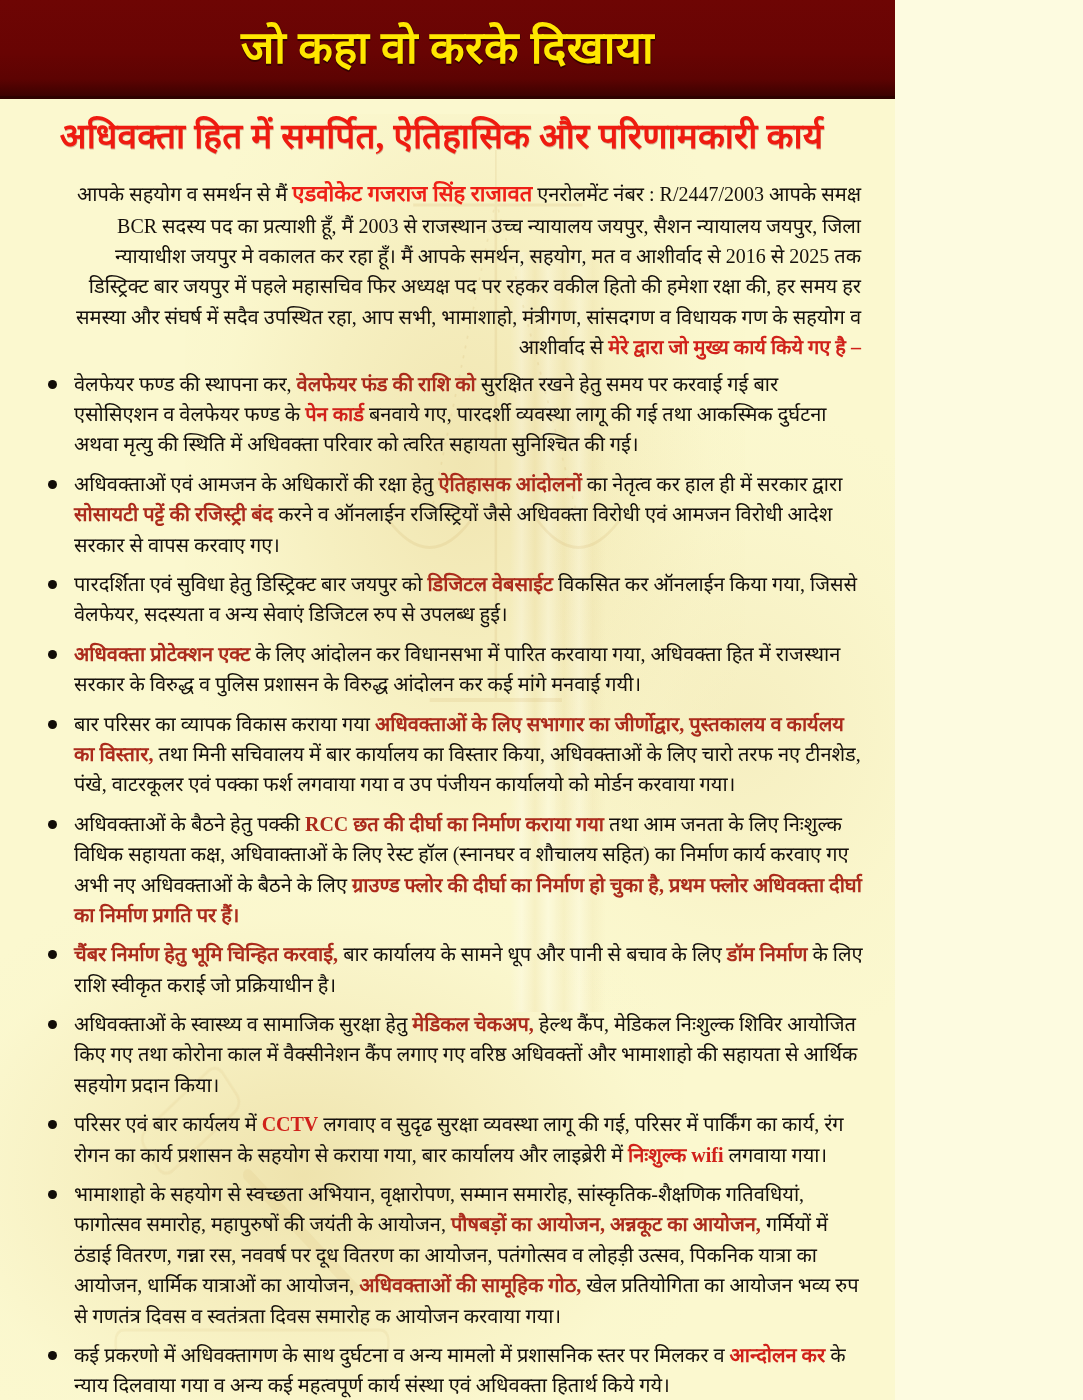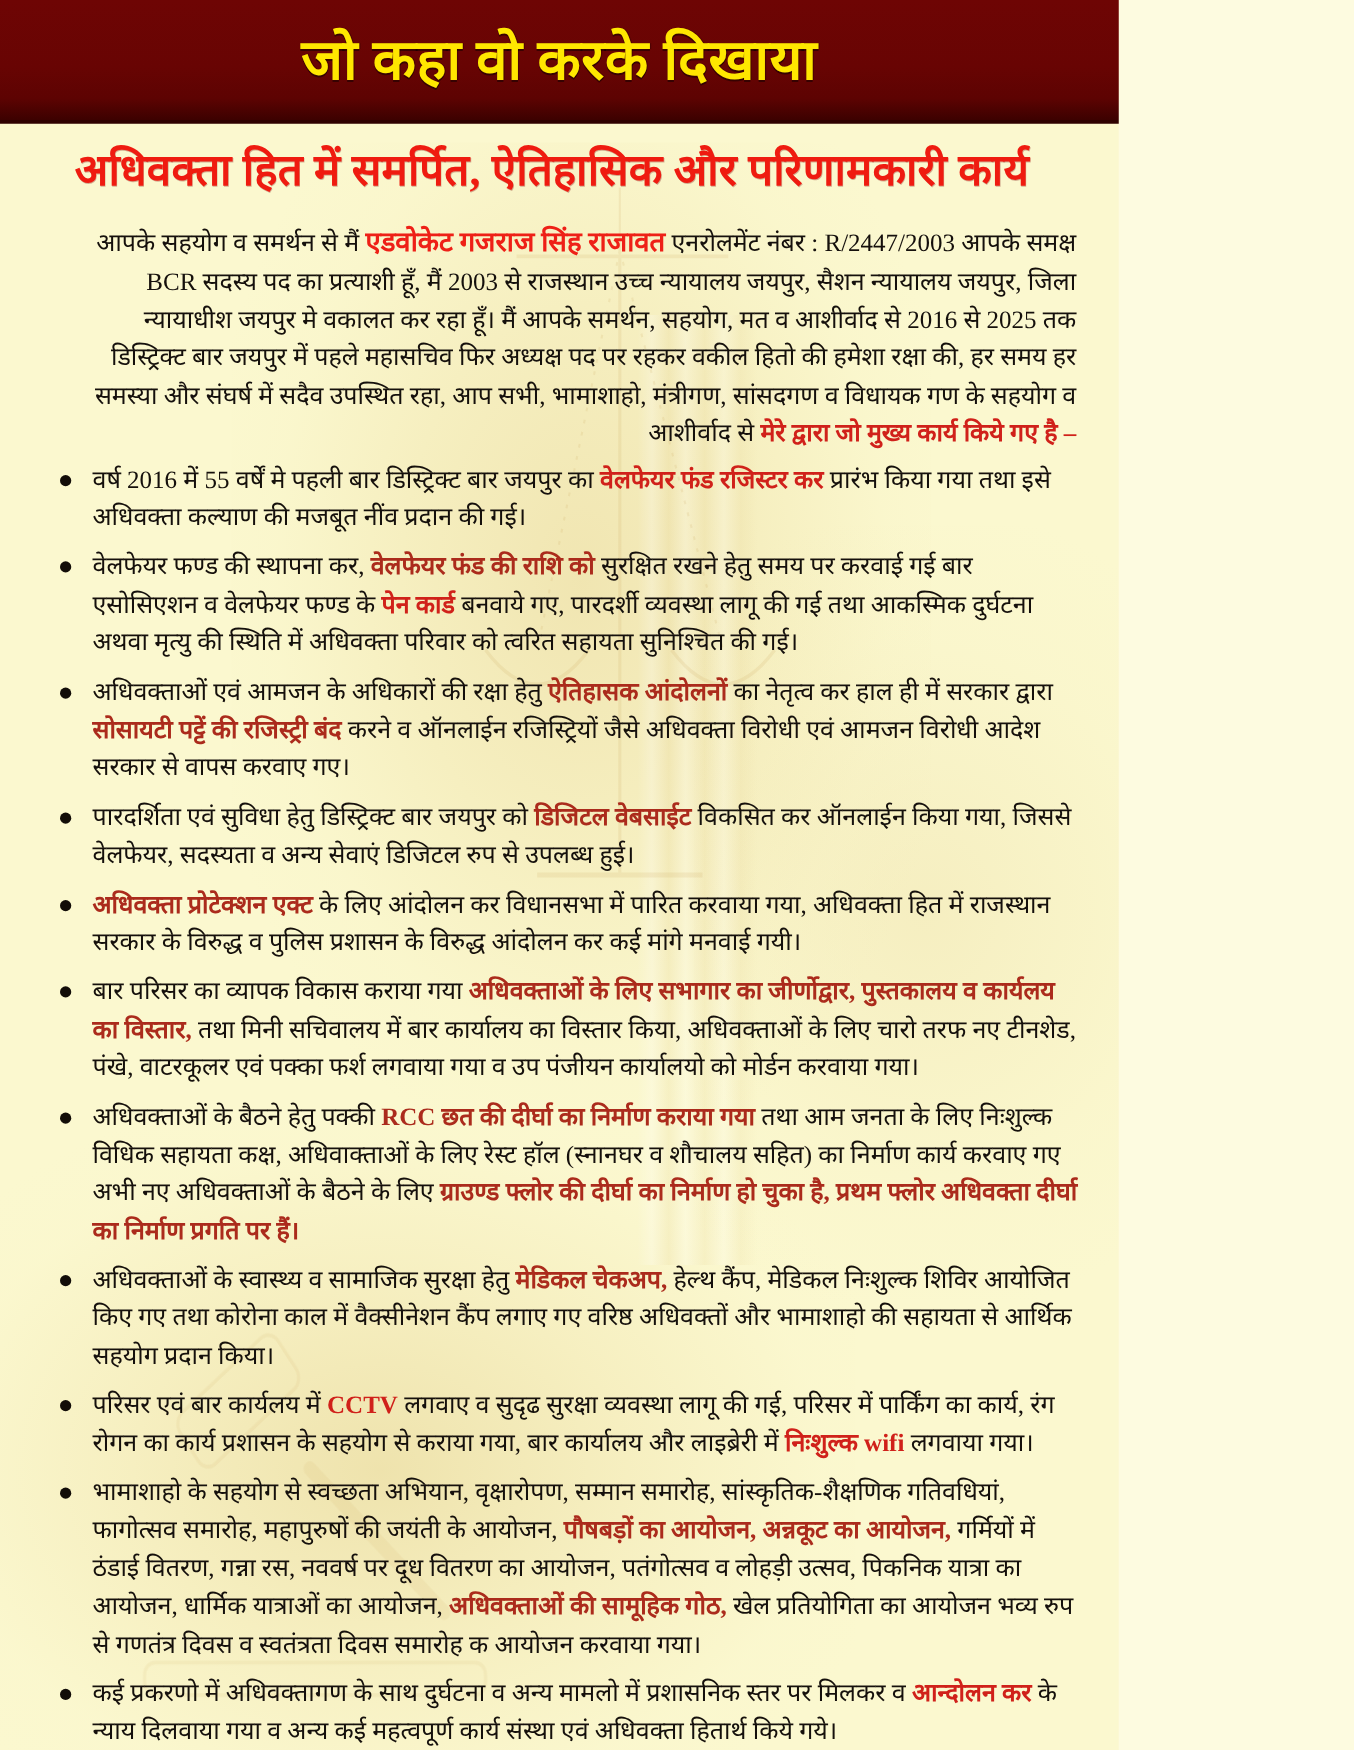--- a/index.html
+++ b/index.html
@@ -246,23 +246,20 @@
 
   <div class="body-area">
 
 
     <p class="intro">
       <span>आपके सहयोग व समर्थन से मैं </span><span class="name-big">एडवोकेट गजराज सिंह राजावत</span><span> एनरोलमेंट नंबर : R/2447/2003 आपके समक्ष BCR सदस्य पद का प्रत्याशी हूँ, मैं 2003 से राजस्थान उच्च न्यायालय जयपुर, सैशन न्यायालय जयपुर, जिला न्यायाधीश जयपुर मे वकालत कर रहा हूँ। मैं आपके समर्थन, सहयोग, मत व आशीर्वाद से 2016 से 2025 तक डिस्ट्रिक्ट बार जयपुर में पहले महासचिव फिर अध्यक्ष पद पर रहकर वकील हितो की हमेशा रक्षा की, हर समय हर समस्या और संघर्ष में सदैव उपस्थित रहा, आप सभी, भामाशाहो, मंत्रीगण, सांसदगण व विधायक गण के सहयोग व आशीर्वाद से </span><span class="hl">मेरे द्वारा जो मुख्य कार्य किये गए है –</span>
     </p>
 
     <ul class="points">
 
-      <li>
-        <span>वर्ष 2016 में 55 वर्षें मे पहली बार डिस्ट्रिक्ट बार जयपुर का </span><span class="hl">वेलफेयर फंड रजिस्टर कर</span><span> प्रारंभ किया गया तथा इसे अधिवक्ता कल्याण की मजबूत नींव प्रदान की गई।</span>
-      </li>
 
       <li>
         <span>वेलफेयर फण्ड की स्थापना कर, </span><span class="hl-dark">वेलफेयर फंड की राशि को</span><span> सुरक्षित रखने हेतु समय पर करवाई गई बार एसोसिएशन व वेलफेयर फण्ड के </span><span class="hl">पेन कार्ड</span><span> बनवाये गए, पारदर्शी व्यवस्था लागू की गई तथा आकस्मिक दुर्घटना अथवा मृत्यु की स्थिति में अधिवक्ता परिवार को त्वरित सहायता सुनिश्चित की गई।</span>
       </li>
 
       <li>
         <span>अधिवक्ताओं एवं आमजन के अधिकारों की रक्षा हेतु </span><span class="hl-dark">ऐतिहासक आंदोलनों</span><span> का नेतृत्व कर हाल ही में सरकार द्वारा </span><span class="hl-dark">सोसायटी पट्टें की रजिस्ट्री बंद</span><span> करने व ऑनलाईन रजिस्ट्रियों जैसे अधिवक्ता विरोधी एवं आमजन विरोधी आदेश सरकार से वापस करवाए गए।</span>
       </li>
 
       <li>
@@ -274,20 +271,23 @@
       </li>
 
       <li>
         <span>बार परिसर का व्यापक विकास कराया गया </span><span class="hl-dark">अधिवक्ताओं के लिए सभागार का जीर्णोद्वार, पुस्तकालय व कार्यलय का विस्तार,</span><span> तथा मिनी सचिवालय में बार कार्यालय का विस्तार किया, अधिवक्ताओं के लिए चारो तरफ नए टीनशेड, पंखे, वाटरकूलर एवं पक्का फर्श लगवाया गया व उप पंजीयन कार्यालयो को मोर्डन करवाया गया।</span>
       </li>
 
       <li>
         <span>अधिवक्ताओं के बैठने हेतु पक्की </span><span class="hl-dark">RCC छत की दीर्घा का निर्माण कराया गया</span><span> तथा आम जनता के लिए निःशुल्क विधिक सहायता कक्ष, अधिवाक्ताओं के लिए रेस्ट हॉल (स्नानघर व शौचालय सहित) का निर्माण कार्य करवाए गए अभी नए अधिवक्ताओं के बैठने के लिए </span><span class="hl-dark">ग्राउण्ड फ्लोर की दीर्घा का निर्माण हो चुका है, प्रथम फ्लोर अधिवक्ता दीर्घा का निर्माण प्रगति पर हैं।</span>
       </li>
 
+      <li>
+        <span class="hl-dark">चैंबर निर्माण हेतु भूमि चिन्हित करवाई,</span><span> बार कार्यालय के सामने धूप और पानी से बचाव के लिए </span><span class="hl-dark">डॉम निर्माण</span><span> के लिए राशि स्वीकृत कराई जो प्रक्रियाधीन है।</span>
+      </li>
 
 
       <li>
         <span>अधिवक्ताओं के स्वास्थ्य व सामाजिक सुरक्षा हेतु </span><span class="hl-dark">मेडिकल चेकअप,</span><span> हेल्थ कैंप, मेडिकल निःशुल्क शिविर आयोजित किए गए तथा कोरोना काल में वैक्सीनेशन कैंप लगाए गए वरिष्ठ अधिवक्तों और भामाशाहो की सहायता से आर्थिक सहयोग प्रदान किया।</span>
       </li>
 
       <li>
         <span>परिसर एवं बार कार्यलय में </span><span class="hl">CCTV</span><span> लगवाए व सुदृढ सुरक्षा व्यवस्था लागू की गई, परिसर में पार्किंग का कार्य, रंग रोगन का कार्य प्रशासन के सहयोग से कराया गया, बार कार्यालय और लाइब्रेरी में </span><span class="hl">निःशुल्क wifi</span><span> लगवाया गया।</span>
       </li>
 

